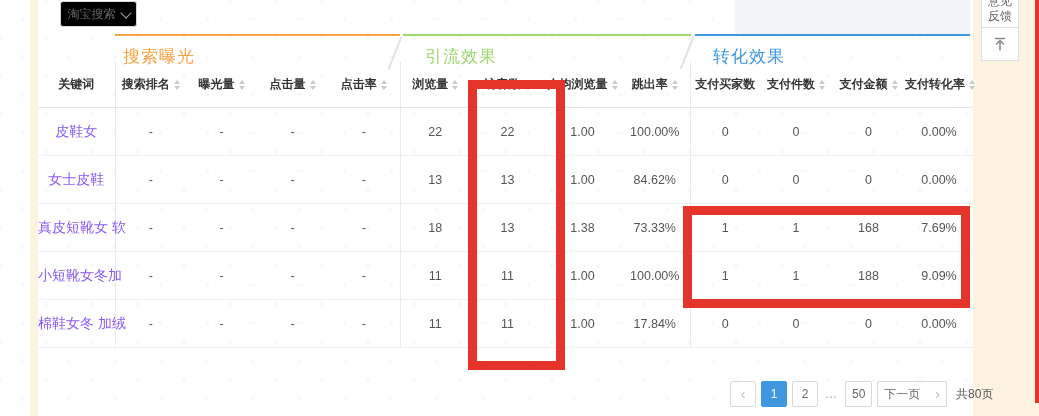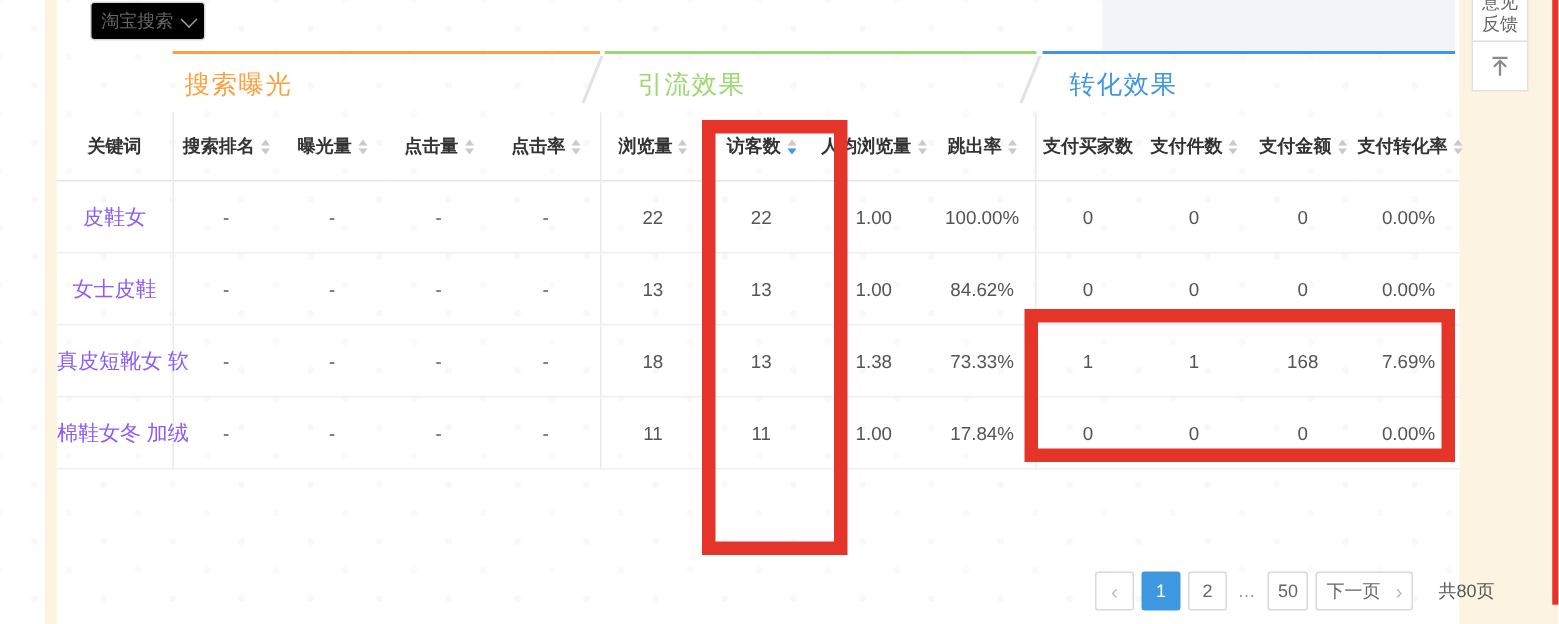--- a/index.html
+++ b/index.html
@@ -24,21 +24,21 @@
   .secline{position:absolute;top:34px;height:2px;}
   .secline.exposure{left:115px;width:285px;background:var(--c-exposure);}
   .secline.traffic{left:403px;width:288px;background:var(--c-traffic);}
   .secline.conversion{left:695px;width:275px;background:var(--c-conversion);}
   .slash{position:absolute;top:36px;width:2px;height:34px;background:#dfe3e8;transform:rotate(22deg);}
   .sectitle{position:absolute;top:45px;font-size:17px;letter-spacing:1px;}
   .sectitle.exposure{left:123px;color:var(--c-exposure);}
   .sectitle.traffic{left:425px;color:var(--c-traffic);}
   .sectitle.conversion{left:713px;color:var(--c-conversion);}
   
-  table{position:absolute;left:38px;top:75px;width:935px;border-collapse:collapse;table-layout:fixed;}
+  table{position:absolute;left:38px;top:62px;width:935px;border-collapse:collapse;table-layout:fixed;}
   th,td{padding:0;text-align:center;white-space:nowrap;overflow:visible;}
   thead th{height:45px;font-size:12px;font-weight:bold;color:#333;border-bottom:1px solid #e3e6ea;}
   tbody td{height:47px;font-size:12.5px;color:#555;border-bottom:1px solid #edeff2;}
   td.kw{color:#8b5cf6;font-size:14px;cursor:pointer;}
   .gb{border-left:1px solid #e7eaee;}
   .sorter{display:inline-flex;flex-direction:column;margin-left:4px;vertical-align:middle;gap:2px;}
   .car{width:0;height:0;border-left:3.5px solid transparent;border-right:3.5px solid transparent;}
   .car.up{border-bottom:4px solid #c6cad1;}
   .car.down{border-top:4px solid #c6cad1;}
   .sorter.desc .car.down{border-top-color:var(--c-conversion);}
@@ -48,22 +48,22 @@
   .anno.box2{left:683px;top:206px;width:287px;height:102px;}
   .anno.edge{position:absolute;left:1035px;top:0;width:4px;height:403px;background:var(--c-red);}
   
   .pager{position:absolute;left:730px;top:381px;display:flex;align-items:center;gap:5px;
     font-size:12px;color:#666;}
   .pbtn{min-width:26px;height:26px;box-sizing:border-box;border:1px solid #d9d9d9;border-radius:2px;
     background:#fff;display:flex;align-items:center;justify-content:center;cursor:pointer;padding:0 6px;}
   .pbtn.active{background:var(--c-active);border-color:var(--c-active);color:#fff;}
   .parrow{color:#b8bcc2;font-size:14px;}
   .pdots{color:#999;letter-spacing:1px;padding:0 2px;}
-  .pnext{display:flex;align-items:center;gap:10px;}
-  .ptotal{margin-left:12px;color:#555;}
+  .pnext{display:flex;align-items:center;gap:15px;}
+  .ptotal{margin-left:4px;color:#555;}
   
   .fbwrap{position:absolute;left:981px;top:-14px;width:38px;}
   .fbbox{box-sizing:border-box;width:38px;background:#fff;border:1px solid #e0e0e0;
     display:flex;flex-direction:column;align-items:center;justify-content:center;
     font-size:12px;color:#666;line-height:15px;cursor:pointer;}
   .fbbox.top{height:42px;padding-top:4px;}
   .fbbox.bottom{height:34px;margin-top:-1px;}
 </style>
 </head>
 <body>
@@ -194,20 +194,35 @@
           <td class="gb">18</td>
           <td>13</td>
           <td>1.38</td>
           <td>73.33%</td>
           <td class="gb">1</td>
           <td>1</td>
           <td>168</td>
           <td>7.69%</td>
         </tr>
         <tr>
+          <td class="kw">小短靴女冬加</td>
+          <td class="gb">-</td>
+          <td>-</td>
+          <td>-</td>
+          <td>-</td>
+          <td class="gb">11</td>
+          <td>11</td>
+          <td>1.00</td>
+          <td>100.00%</td>
+          <td class="gb">1</td>
+          <td>1</td>
+          <td>188</td>
+          <td>9.09%</td>
+        </tr>
+        <tr>
           <td class="kw">棉鞋女冬 加绒</td>
           <td class="gb">-</td>
           <td>-</td>
           <td>-</td>
           <td>-</td>
           <td class="gb">11</td>
           <td>11</td>
           <td>1.00</td>
           <td>17.84%</td>
           <td class="gb">0</td>

